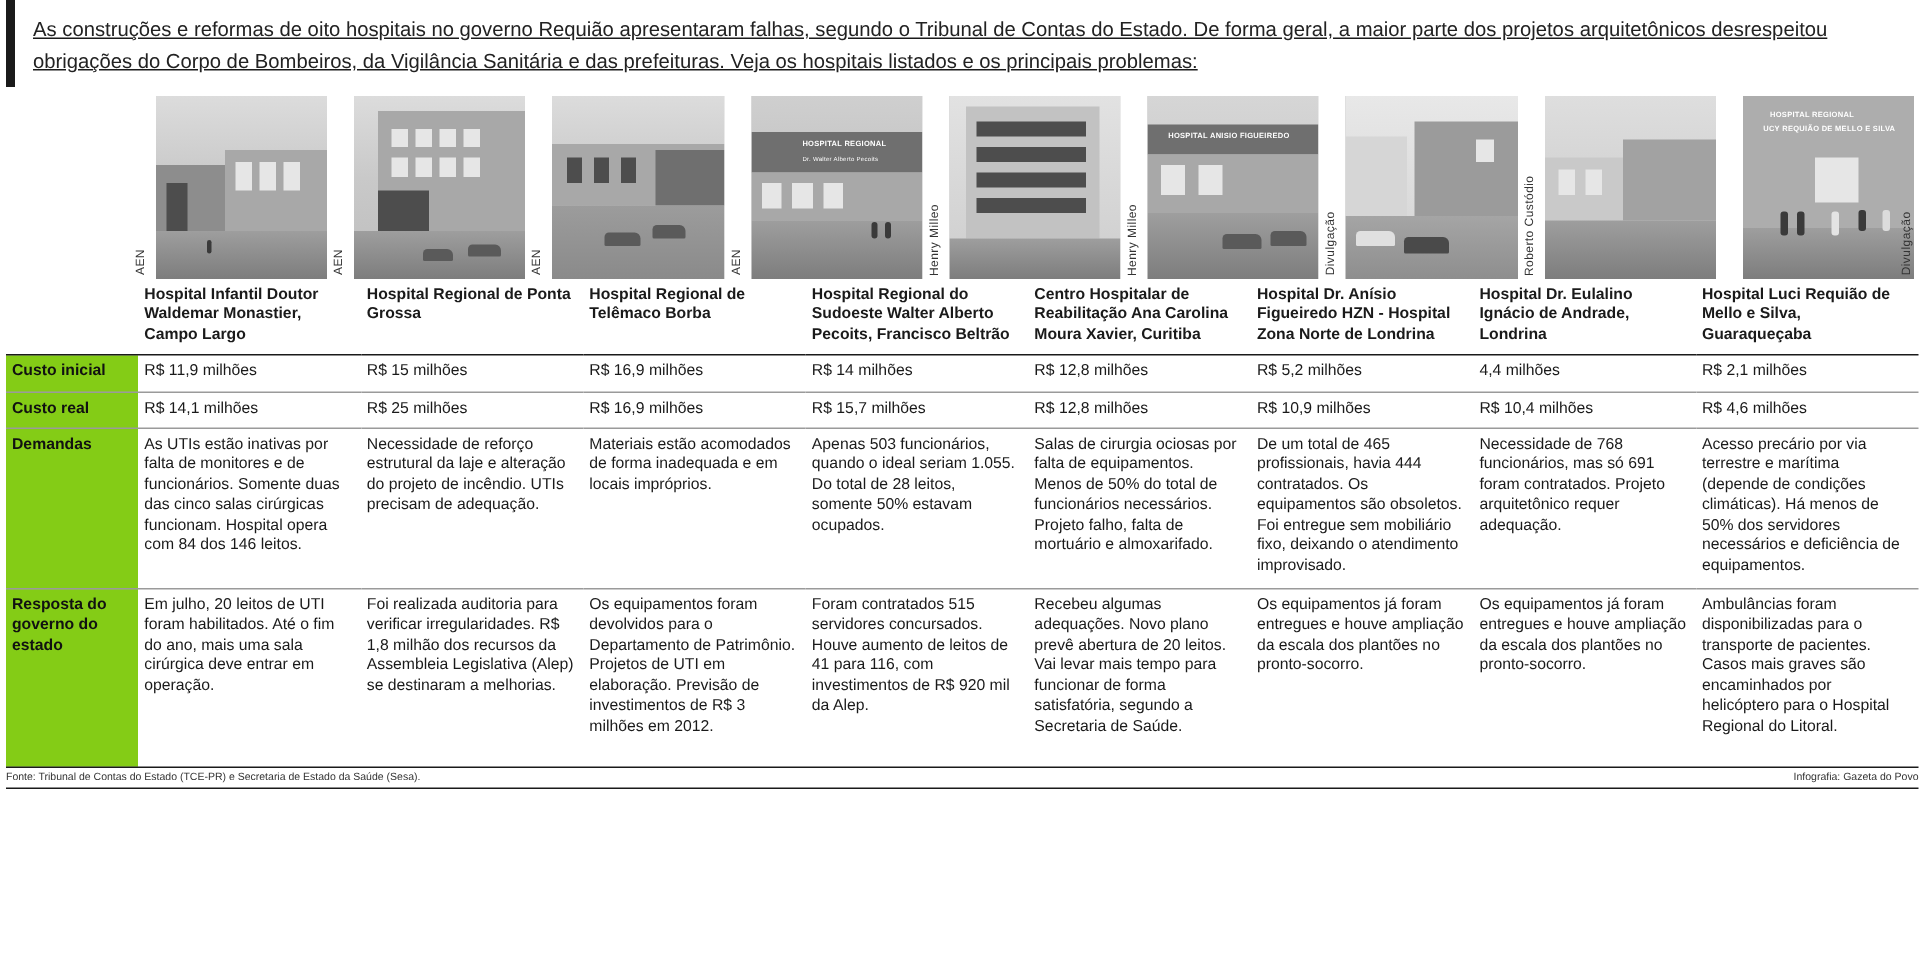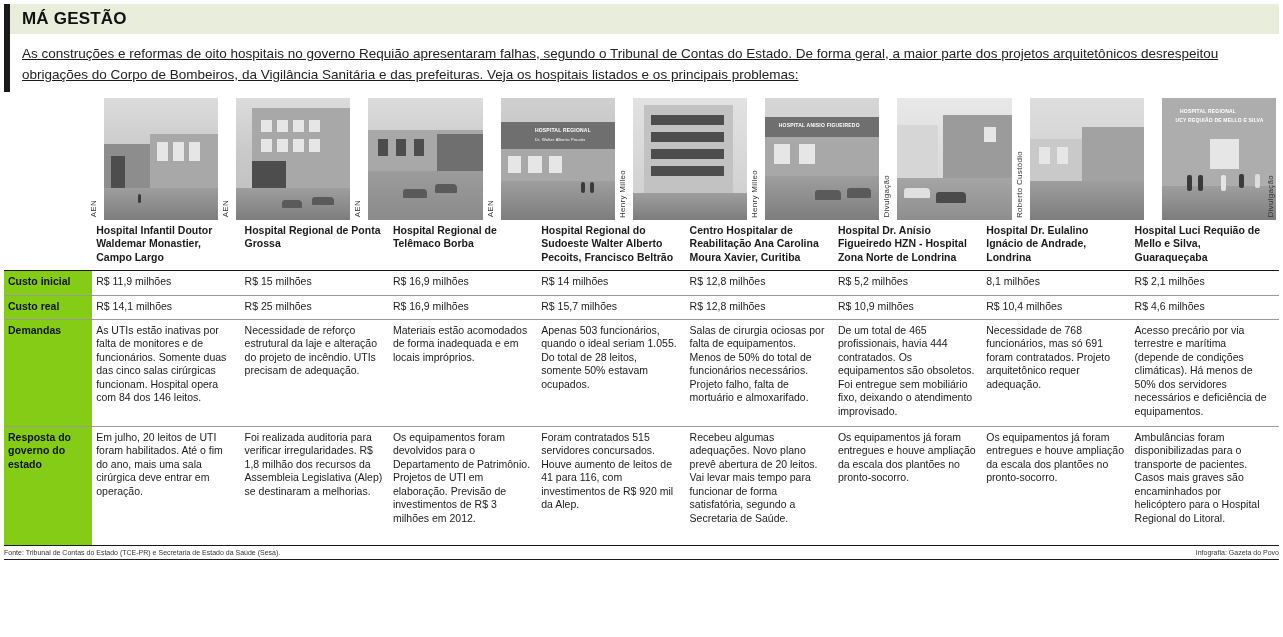--- a/index.html
+++ b/index.html
@@ -135,23 +135,20 @@
     font-size:7px;color:#333;
     border-bottom:1px solid #1a1a1a;
     padding-bottom:3px;
   }
 </style>
 </head>
 <body>
 
 <div class="page">
 
-  <div class="titlebar">
-    <div class="title">MÁ GESTÃO</div>
-  </div>
 
   <div class="introwrap">
     <div class="intro">As construções e reformas de oito hospitais no governo Requião apresentaram falhas, segundo o Tribunal de Contas do Estado. De forma geral, a maior parte dos projetos arquitetônicos desrespeitou obrigações do Corpo de Bombeiros, da Vigilância Sanitária e das prefeituras. Veja os hospitais listados e os principais problemas:</div>
   </div>
 
   <div class="photostrip">
 
     <div class="photocell">
       <div class="photo">
         <div class="ph-sky"></div>
@@ -318,21 +315,21 @@
     </thead>
     <tbody>
       <tr class="rowline">
         <td class="lab">Custo inicial</td>
         <td class="cell">R$ 11,9 milhões</td>
         <td class="cell">R$ 15 milhões</td>
         <td class="cell">R$ 16,9 milhões</td>
         <td class="cell">R$ 14 milhões</td>
         <td class="cell">R$ 12,8 milhões</td>
         <td class="cell">R$ 5,2 milhões</td>
-        <td class="cell">8,1 milhões</td>
+        <td class="cell">4,4 milhões</td>
         <td class="cell">R$ 2,1 milhões</td>
       </tr>
       <tr class="thin">
         <td class="lab">Custo real</td>
         <td class="cell">R$ 14,1 milhões</td>
         <td class="cell">R$ 25 milhões</td>
         <td class="cell">R$ 16,9 milhões</td>
         <td class="cell">R$ 15,7 milhões</td>
         <td class="cell">R$ 12,8 milhões</td>
         <td class="cell">R$ 10,9 milhões</td>

